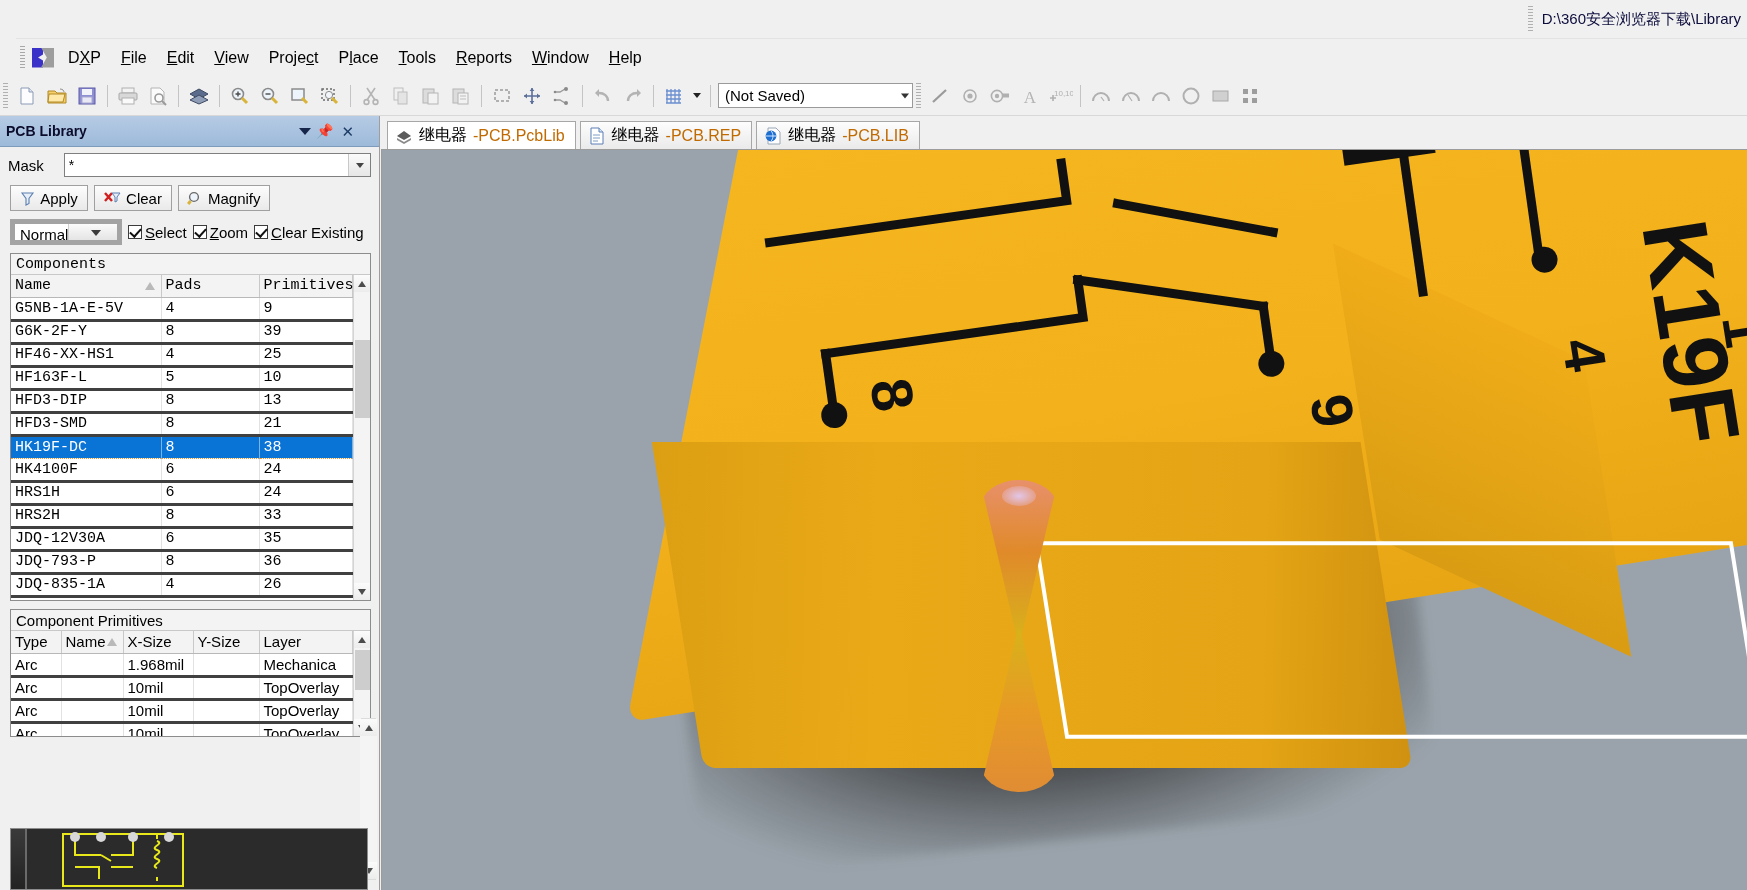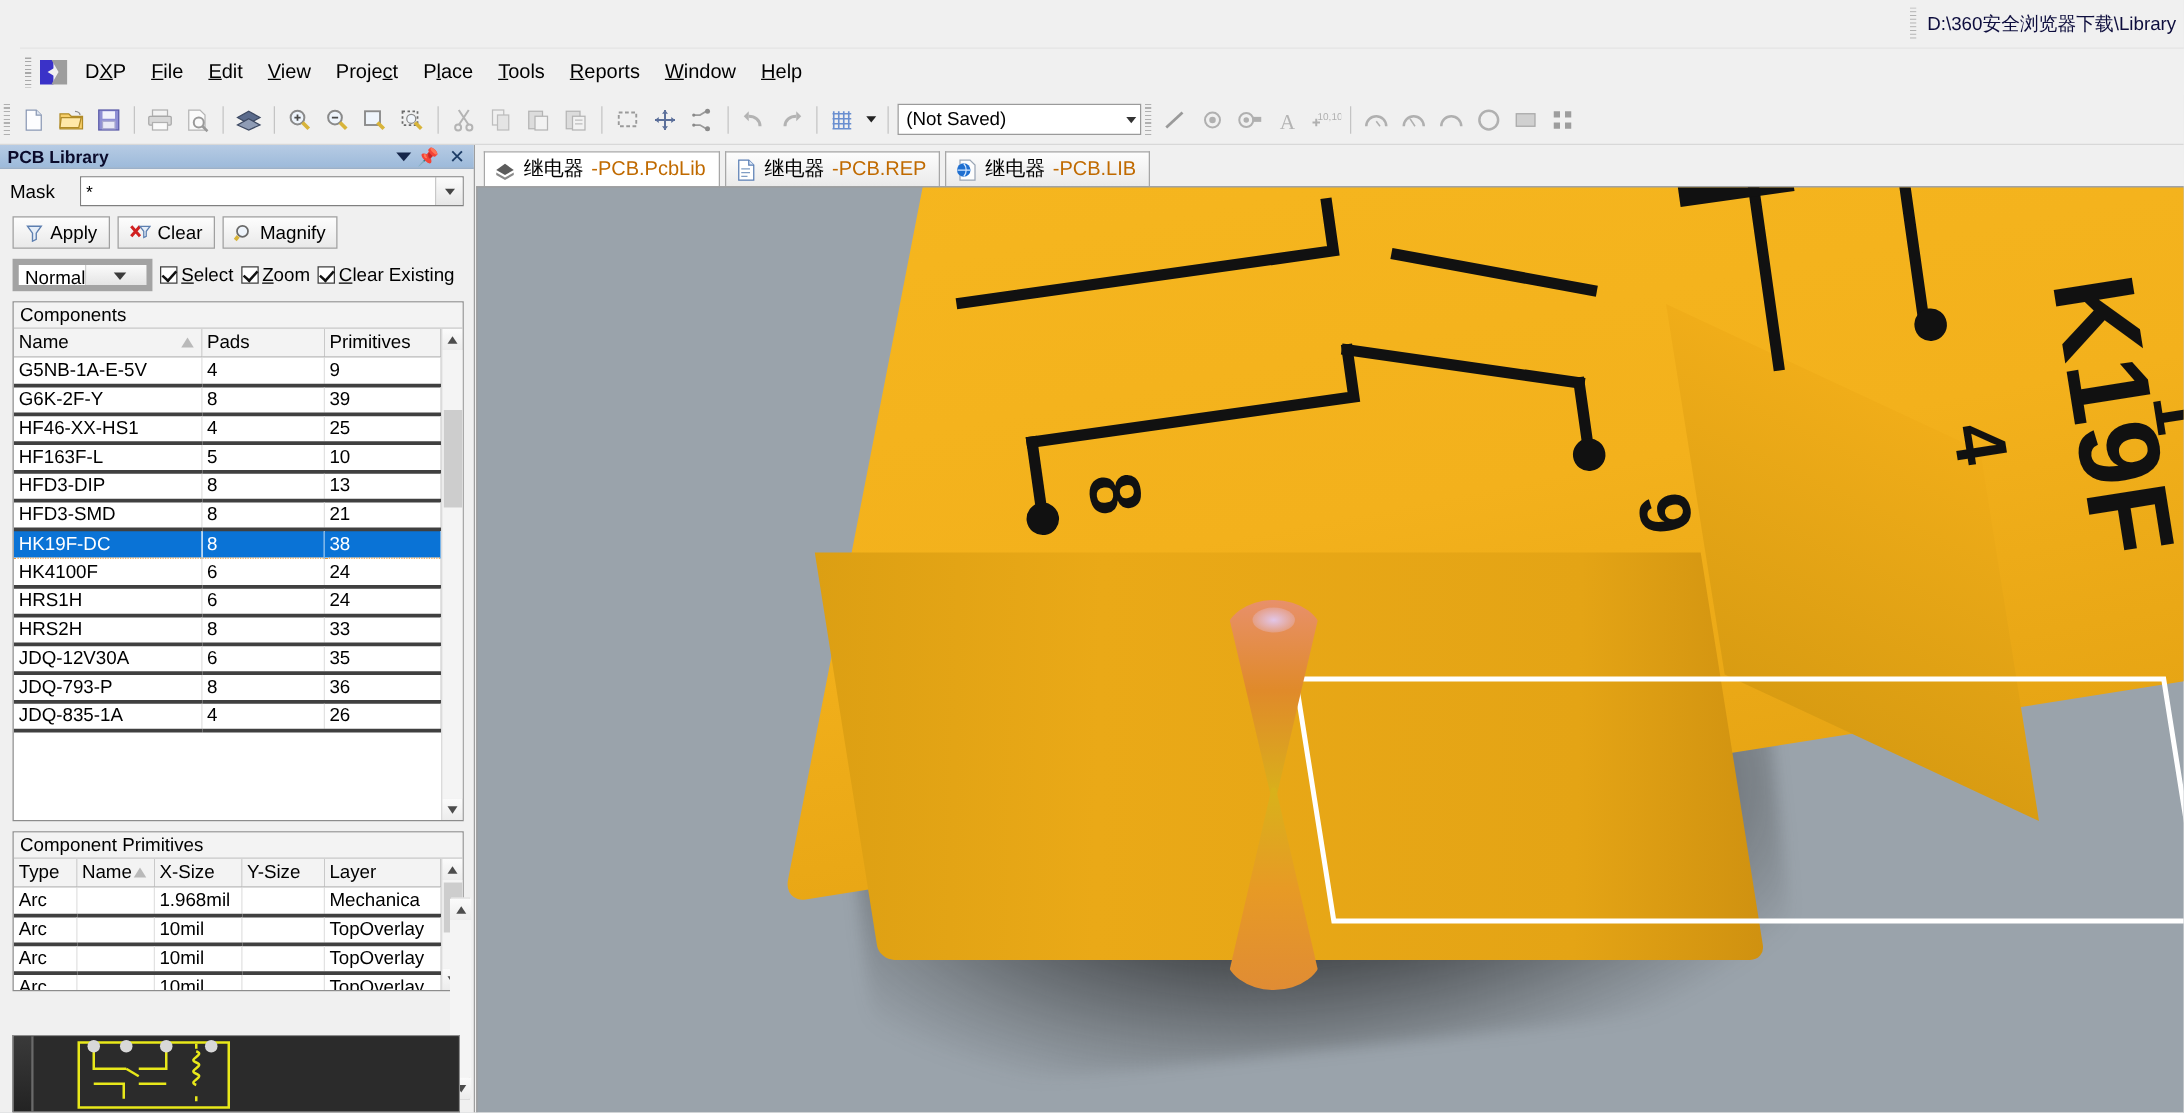--- a/index.html
+++ b/index.html
@@ -120,24 +120,24 @@
 
   
   .panel {
     position: absolute; left: 0; top: 116px;
     width: 380px; height: 774px;
     background: #f0f0f0;
     border-right: 1px solid #9e9e9e;
     display: flex; flex-direction: column;
   }
   .panel-title {
-    height: 19px;
+    height: 31px;
     background: linear-gradient(to bottom,#b6cbe4,#9dbada);
     display: flex; align-items: center;
-    padding: 0 4px 0 6px;
+    padding: 0 22px 0 6px;
     border-bottom: 1px solid #7f9bbc;
   }
   .panel-title .pt-text {
     font-weight: bold; font-size: 14px; color: #0b0b2b;
     flex: 1;
   }
   .pt-icon { margin-left: 5px; display: flex; align-items: center; }
   .caret-dn {
     width: 0; height: 0;
     border-left: 6px solid transparent; border-right: 6px solid transparent;
@@ -214,21 +214,21 @@
   }
 
   
   .list-box {
     margin: 2px 8px 0 10px;
     border: 1px solid #8c8c8c;
     background: #fff;
     display: flex; flex-direction: column;
     overflow: hidden;
   }
-  #components-box { height: 416px; }
+  #components-box { height: 348px; font-family: Liberation Mono, monospace; }
   #primitives-box { height: 128px; margin-top: 8px; }
 
   .list-caption {
     height: 21px; background: #f3f3f3;
     border-bottom: 1px solid #c8c8c8;
     display: flex; align-items: center; padding-left: 5px;
     font-size: 15px; color: #000;
   }
   .list-body { flex: 1; display: flex; overflow: hidden; }
   .list-main { flex: 1; display: flex; flex-direction: column; overflow: hidden; }

